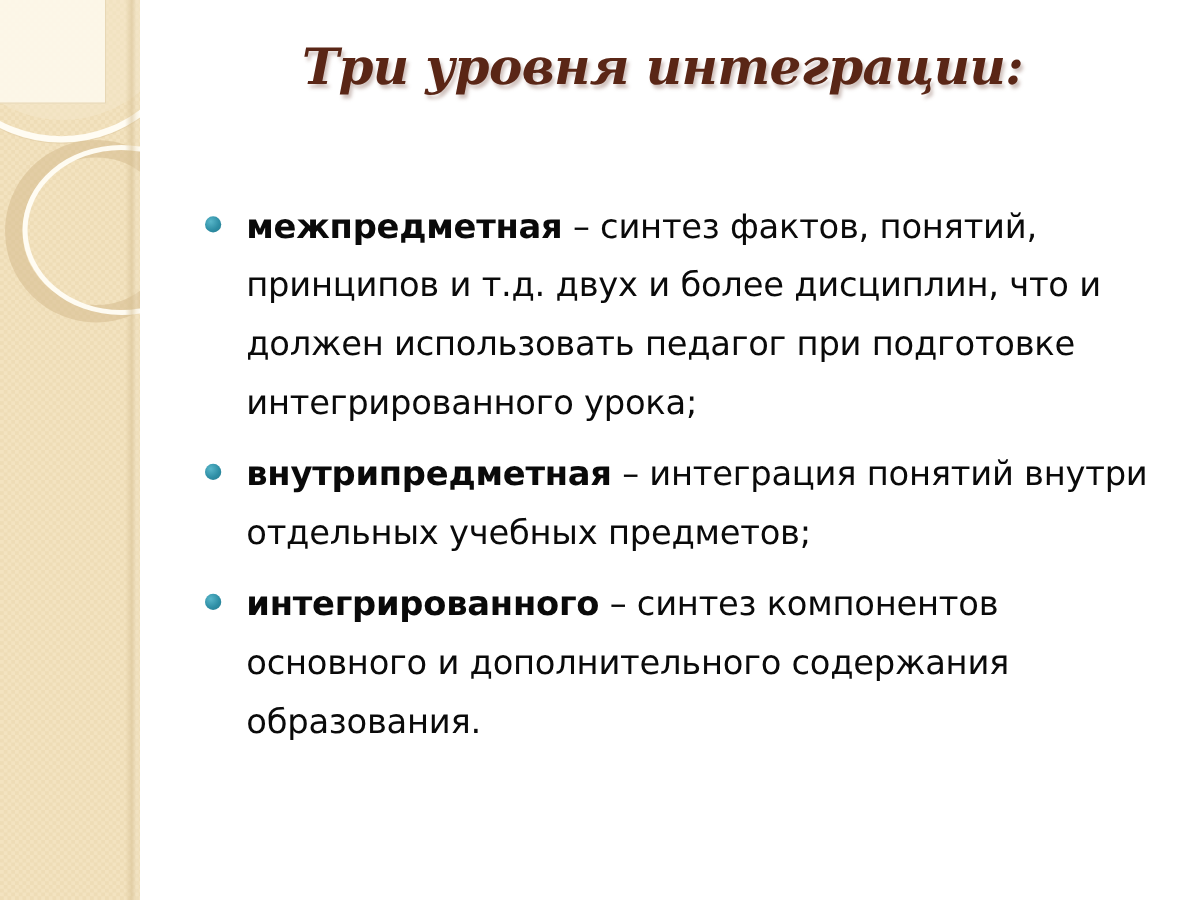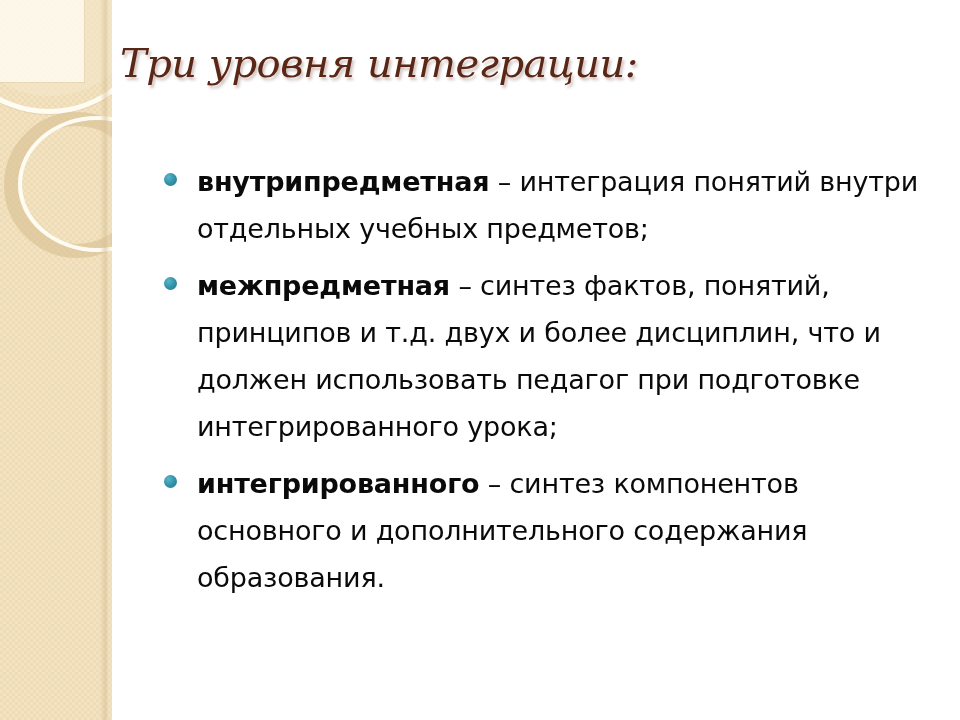--- a/index.html
+++ b/index.html
@@ -94,24 +94,25 @@
     width: 192px;
     height: 192px;
     border-radius: 50%;
     background: rgba(244,231,203,.55);
   }
 
   
   .title {
     position: absolute;
     left: 120px;
-    top: 40px;
+    top: 30px;
     width: 820px;
+    text-align: center;
     font-family: "DejaVu Serif", "Liberation Serif", serif;
-    font-weight: normal;
+    font-weight: bold;
     font-style: italic;
     font-size: 40px;
     letter-spacing: -0.5px;
     color: #5a2616;
     text-shadow: 2px 3px 3px rgba(150,120,110,.45);
     white-space: nowrap;
   }
 
   
   .body {
@@ -160,26 +161,26 @@
     <div class="ring ring-thin-small"></div>
     <div class="sidebar-edge"></div>
   </div>
 
   <div class="title">Три уровня интеграции:</div>
 
   <div class="body">
 
     <div class="bullet-row">
       <span class="bullet-dot"></span>
-      <div class="bullet-text"><b>внутрипредметная</b><span> – интеграция понятий внутри отдельных учебных предметов;</span></div>
+      <div class="bullet-text"><b>межпредметная</b><span> – синтез фактов, понятий, принципов и т.д. двух и более дисциплин, что и должен использовать педагог при подготовке интегрированного урока;</span></div>
     </div>
 
     <div class="bullet-row">
       <span class="bullet-dot"></span>
-      <div class="bullet-text"><b>межпредметная</b><span> – синтез фактов, понятий, принципов и т.д. двух и более дисциплин, что и должен использовать педагог при подготовке интегрированного урока;</span></div>
+      <div class="bullet-text"><b>внутрипредметная</b><span> – интеграция понятий внутри отдельных учебных предметов;</span></div>
     </div>
 
     <div class="bullet-row">
       <span class="bullet-dot"></span>
       <div class="bullet-text"><b>интегрированного</b><span> – синтез компонентов основного и дополнительного содержания образования.</span></div>
     </div>
 
   </div>
 </div>
 

